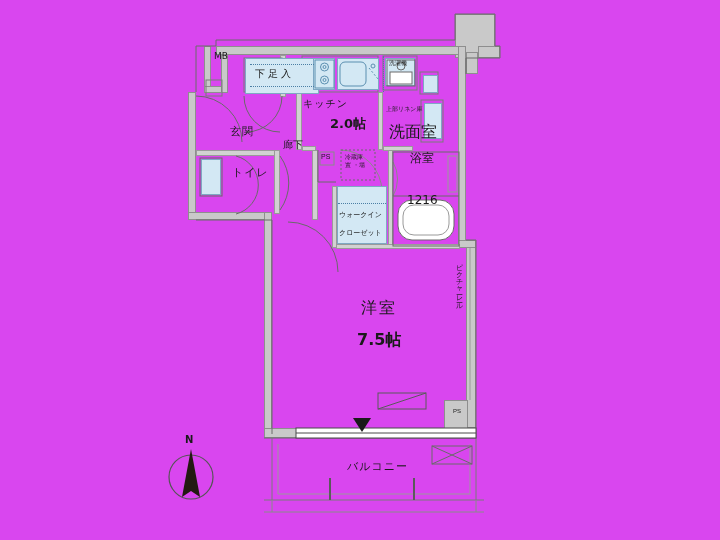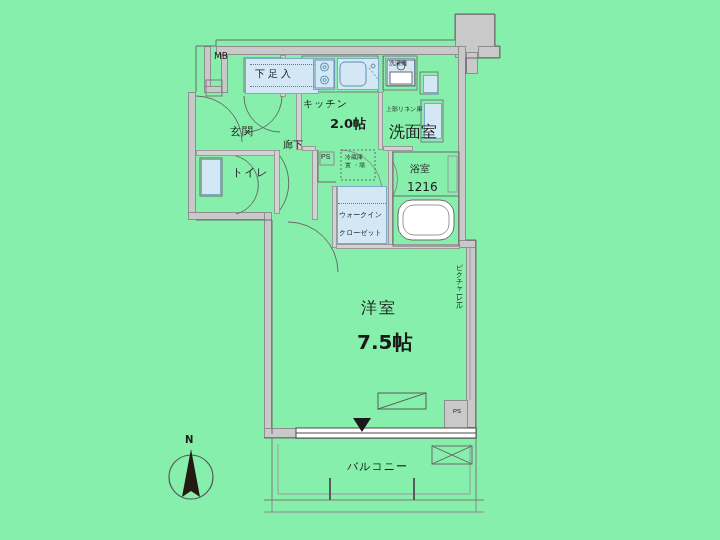--- a/index.html
+++ b/index.html
@@ -1,18 +1,18 @@
 <!DOCTYPE html>
 <html><head>
 <meta charset="utf-8">
 <style>
   html,body{margin:0;padding:0;background:#ffffff;}
   body{width:720px;height:540px;overflow:hidden;
        font-family:"Liberation Sans","DejaVu Sans",sans-serif;}
-  #stage{position:relative;width:720px;height:540px;background:#86efac;}
+  #stage{position:relative;width:720px;height:540px;background:#d946ef;}
   .wall{position:absolute;background:#c9c9c9;border:1px solid #8e8e8e;box-sizing:border-box;}
   .wallthin{position:absolute;background:#d2d2d2;border:1px solid #9a9a9a;box-sizing:border-box;}
   .fixblue{position:absolute;background:#d3e8f4;border:1px solid #7fa8c4;box-sizing:border-box;}
   .lbl{position:absolute;color:#1a1a1a;white-space:nowrap;line-height:1;}
   .jp{font-family:"DejaVu Sans","Liberation Sans",sans-serif;}
   .vert{writing-mode:vertical-rl;text-orientation:upright;}
   .dash{position:absolute;border-top:1px dotted #4b7fa5;}
   .dashv{position:absolute;border-left:1px dotted #4b7fa5;}
   svg{position:absolute;left:0;top:0;overflow:visible;}
 </style>
@@ -203,26 +203,26 @@
   <div class="lbl jp" style="left:303px;top:99px;font-size:10px;letter-spacing:1px;">キッチン</div>
   <div class="lbl jp" style="left:315px;top:117px;font-size:13px;font-weight:bold;margin-left:15px;">2.0帖</div>
   <div class="lbl jp" style="left:389px;top:60px;font-size:6px;">洗濯機</div>
   <div class="lbl jp" style="left:386px;top:106px;font-size:6px;">上部リネン庫</div>
   <div class="lbl jp" style="left:389px;top:124px;font-size:16px;">洗面室</div>
   <div class="lbl" style="left:321px;top:153px;font-size:7px;">PS</div>
   <div class="lbl jp" style="left:345px;top:153px;font-size:6px;line-height:1.25;">
     <span style="white-space:pre;">冷蔵庫
 置 ・場</span>
   </div>
-  <div class="lbl jp" style="left:410px;top:164px;font-size:10px;">浴室</div>
-  <div class="lbl jp" style="left:407px;top:181px;font-size:12px;">1216</div>
+  <div class="lbl jp" style="left:410px;top:152px;font-size:12px;">浴室</div>
+  <div class="lbl jp" style="left:407px;top:194px;font-size:12px;">1216</div>
   <div class="lbl jp" style="left:339px;top:212px;font-size:7px;">ウォークイン</div>
   <div class="lbl jp" style="left:339px;top:230px;font-size:7px;">クローゼット</div>
   <div class="lbl jp" style="left:361px;top:300px;font-size:16px;letter-spacing:2px;">洋室</div>
-  <div class="lbl jp" style="left:357px;top:332px;font-size:20px;font-weight:bold;text-align:right;">7.5帖</div>
+  <div class="lbl jp" style="left:357px;top:332px;font-size:16px;font-weight:bold;text-align:right;">7.5帖</div>
   <div class="lbl jp vert" style="left:455px;top:258px;font-size:7px;">ピクチャーレール</div>
   <div class="lbl" style="left:453px;top:408px;font-size:6px;">PS</div>
   <div class="lbl jp" style="left:347px;top:461px;font-size:11px;letter-spacing:1px;text-align:center;">バルコニー</div>
 
   <div style="position:absolute;left:163px;top:435px;width:56px;height:72px;">
     <div class="lbl jp" style="left:22px;top:0px;font-size:10px;font-weight:bold;">N</div>
     <svg width="56" height="72">
       <circle cx="28" cy="42" r="22" fill="none" stroke="#555" stroke-width="1.2"></circle>
       <polygon points="28,14 37,62 28,56 19,62" fill="#231a12"></polygon>
     </svg>

